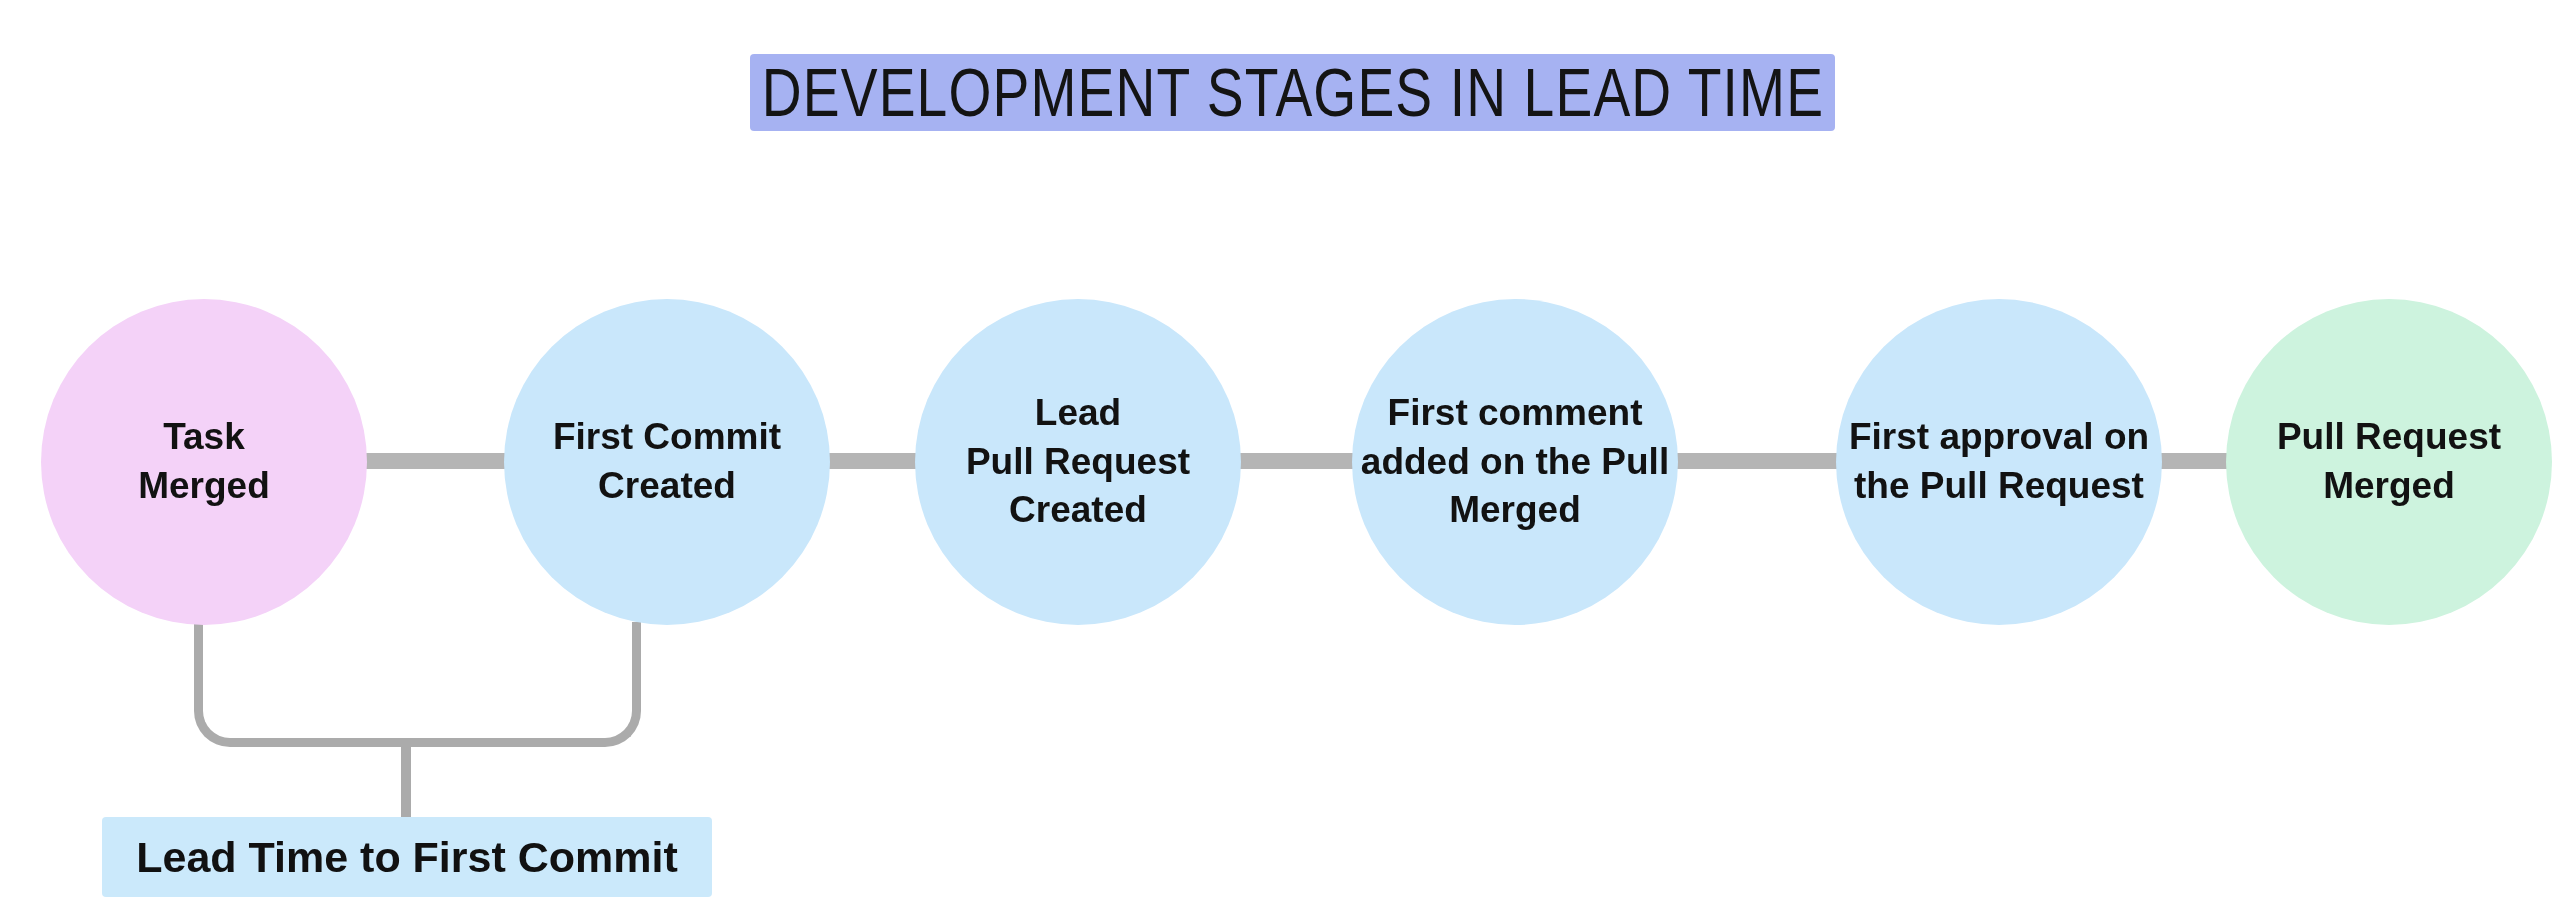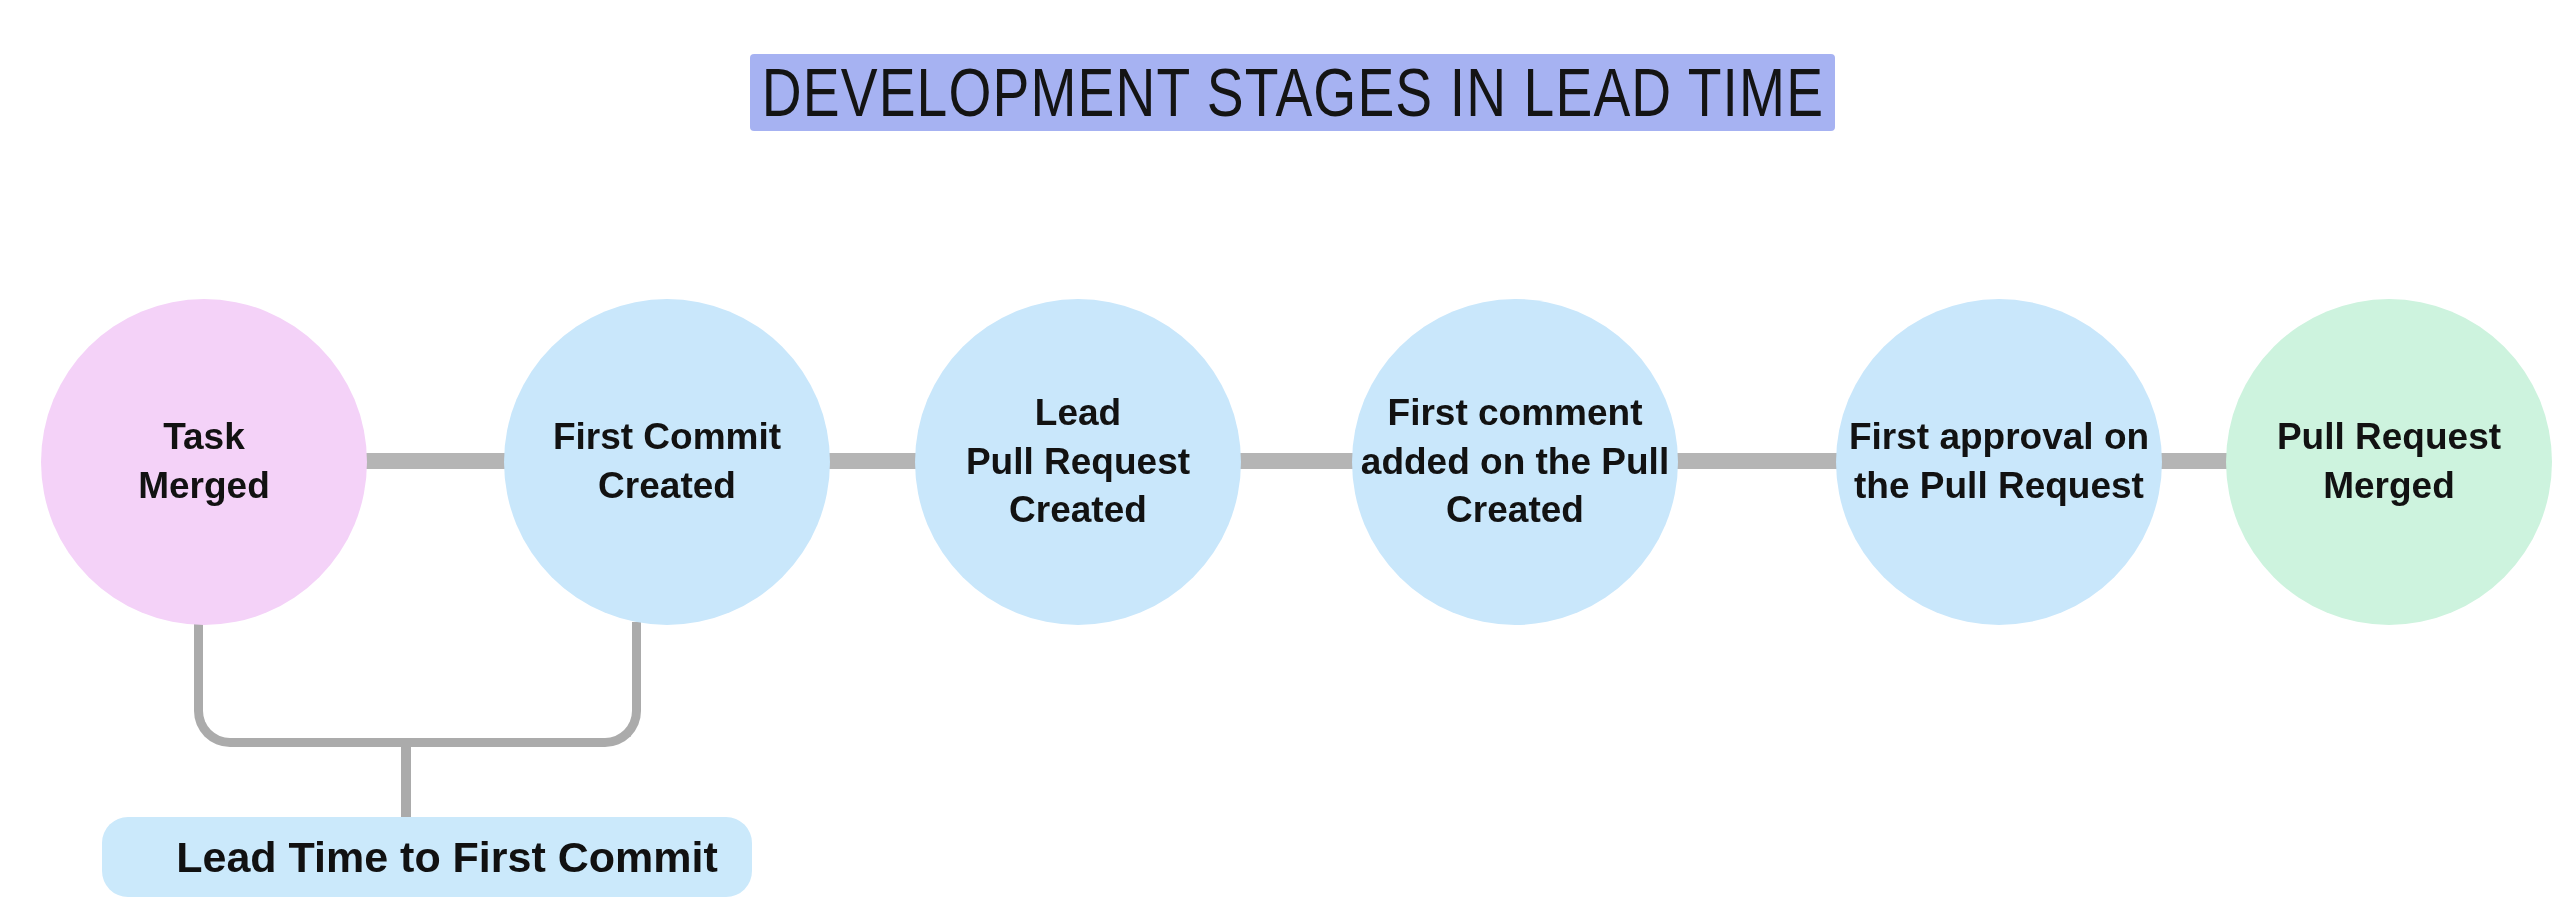--- a/index.html
+++ b/index.html
@@ -86,24 +86,23 @@
     background: #ababab;
     z-index: 0;
   }
 
   
   .annotation {
     position: absolute;
     left: 102px; top: 817px;
     width: 610px; height: 80px;
     background: #cbe9fb;
-    border-radius: 26px;
+    border-radius: 4px;
     display: flex; align-items: center; justify-content: center;
     z-index: 1;
-    padding-left: 40px;
   }
   .annotation .annotation-text {
     font-size: 43px;
     font-weight: 600;
     letter-spacing: 0px;
     color: #111111;
     white-space: nowrap;
   }
 </style>
 </head>
@@ -129,21 +128,21 @@
 
   <div class="stage s2" style="background-color: rgb(201, 231, 251);">
     <div class="stage-label">Lead
 Pull Request
 Created</div>
   </div>
 
   <div class="stage s3" style="background-color: rgb(201, 231, 251);">
     <div class="stage-label">First comment
 added on the Pull
-Created</div>
+Merged</div>
   </div>
 
   <div class="stage s4" style="background-color: rgb(201, 231, 251);">
     <div class="stage-label">First approval on
 the Pull Request</div>
   </div>
 
   <div class="stage s5" style="background-color: rgb(205, 243, 222);">
     <div class="stage-label">Pull Request
 Merged</div>

